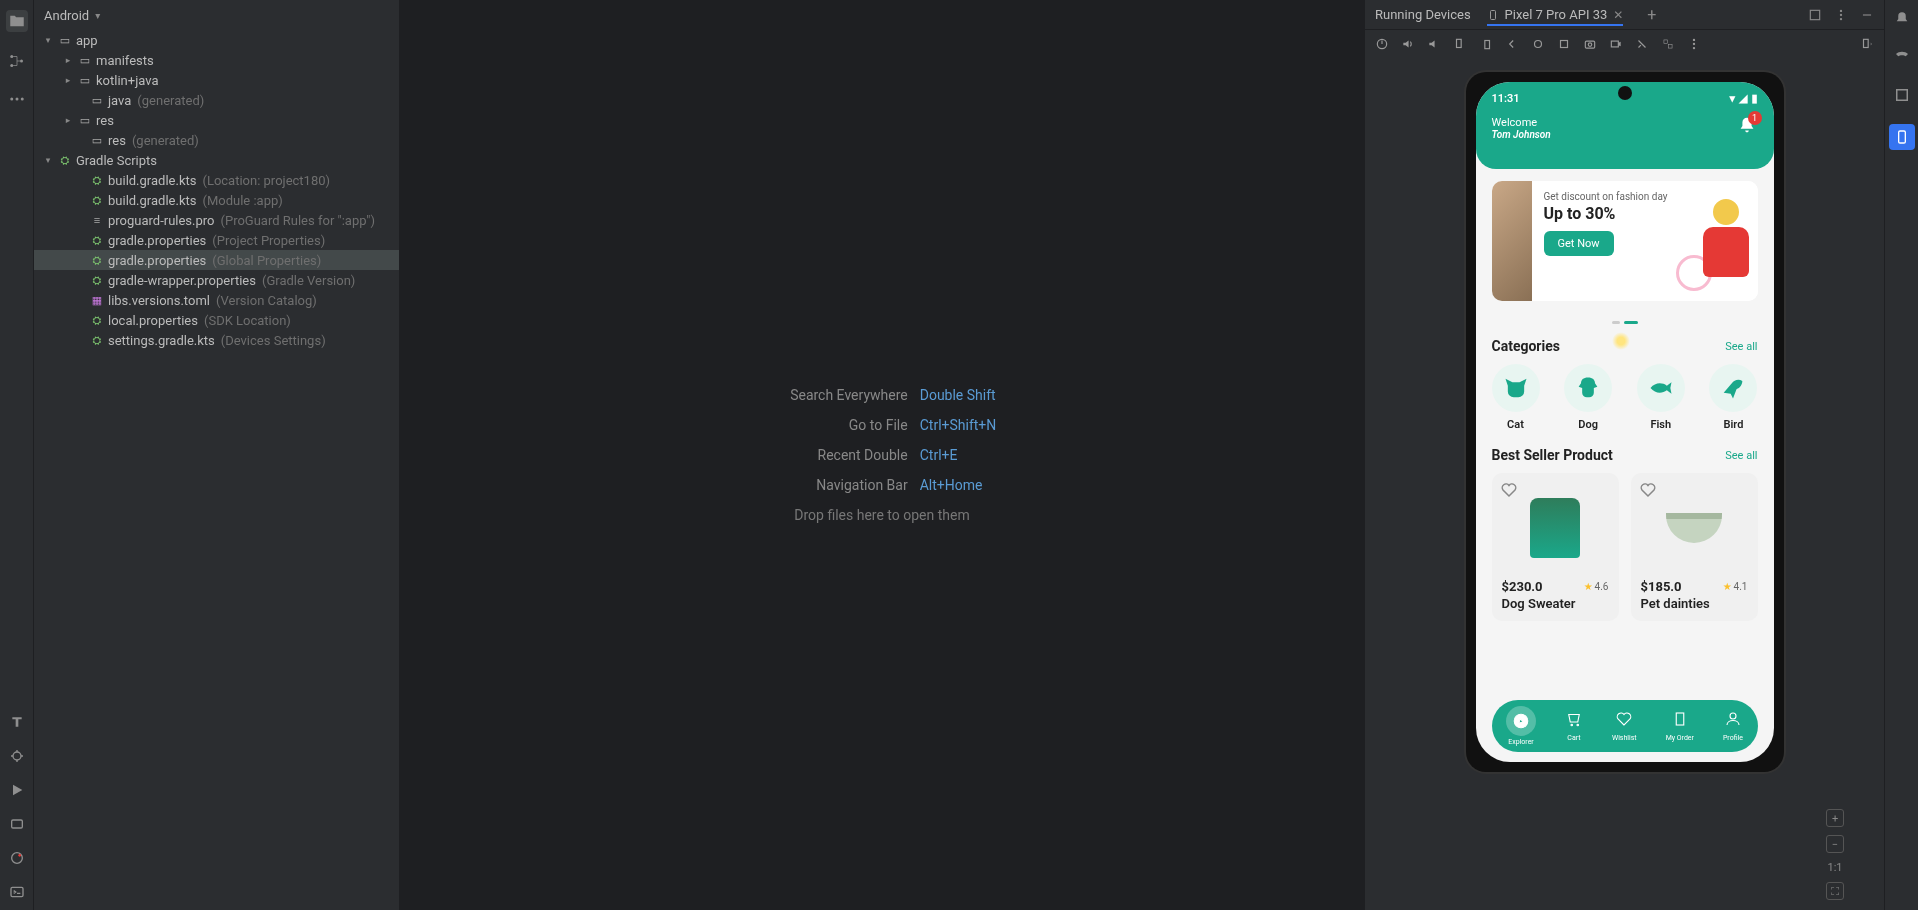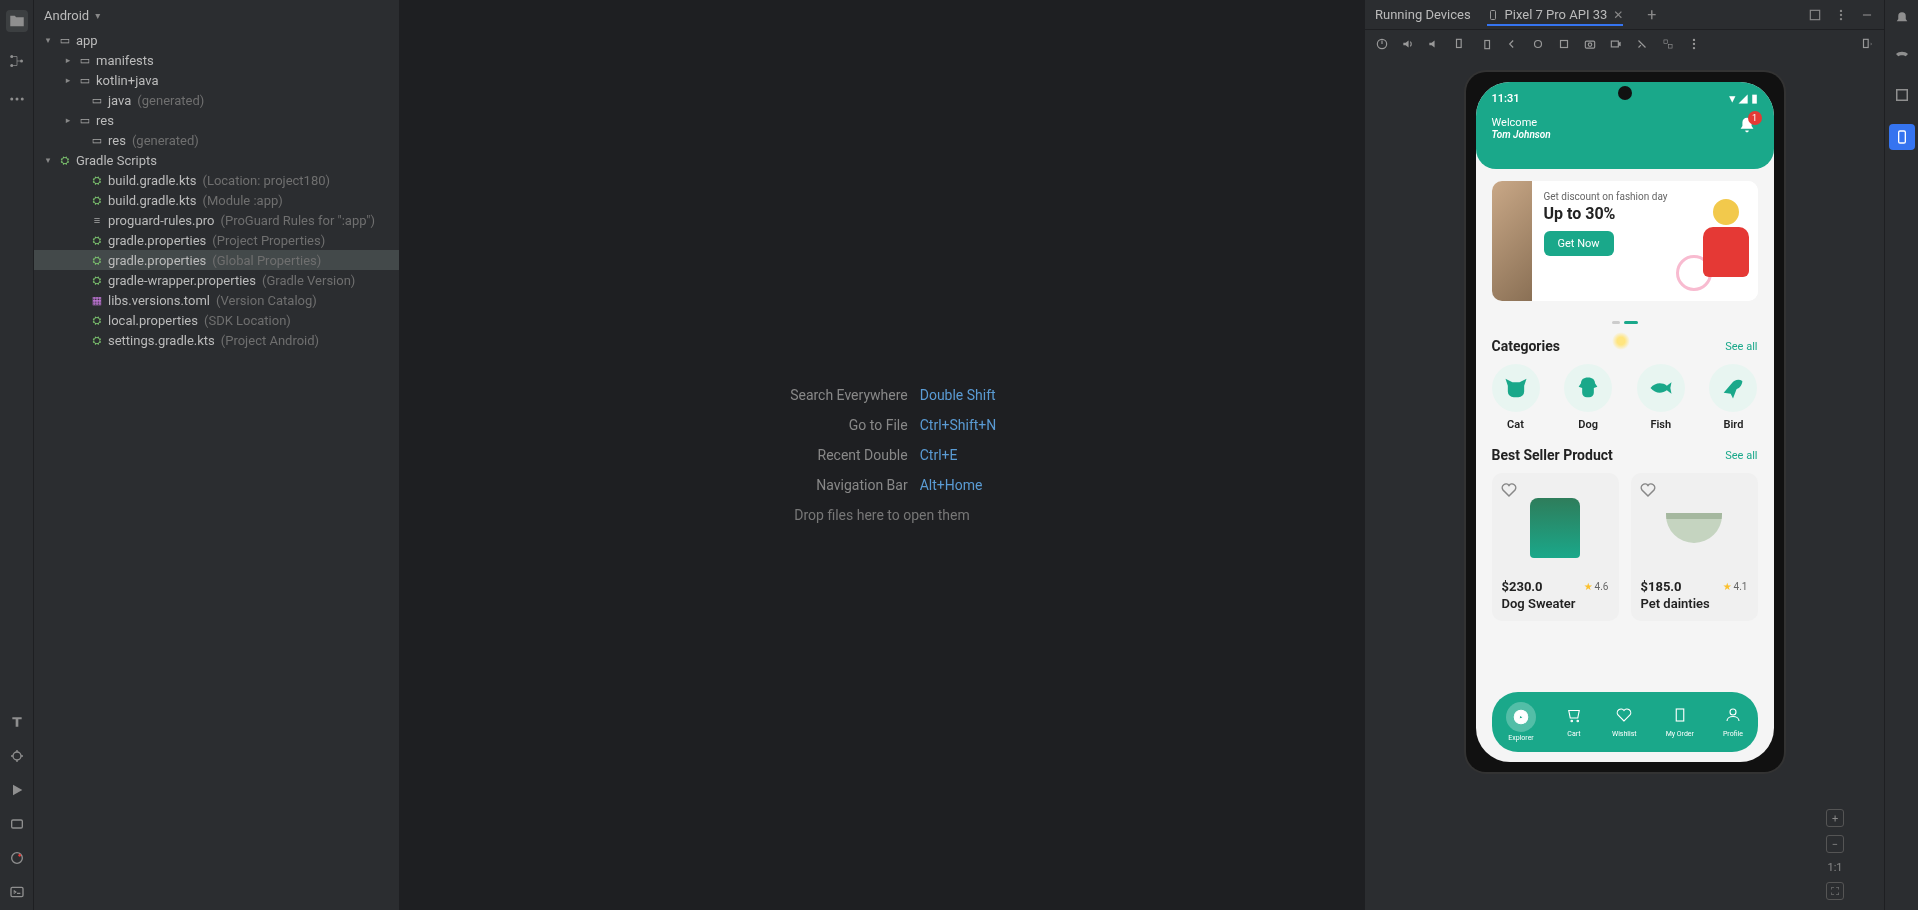--- a/index.html
+++ b/index.html
@@ -94,21 +94,21 @@
 .heart-icon { position: absolute; top: 8px; left: 8px; width: 18px; height: 18px; stroke: #888; fill: none; stroke-width: 2; }
 .product-img { height: 90px; display: flex; align-items: center; justify-content: center; }
 .product-img .sweater { width: 50px; height: 60px; background: linear-gradient(#2e7d5b, #1aa88a); border-radius: 8px 8px 4px 4px; position: relative; }
 .product-img .bowl { width: 56px; height: 30px; background: #c5d4c0; border-radius: 0 0 28px 28px; border-top: 6px solid #a5b89f; }
 .price-row { display: flex; justify-content: space-between; align-items: center; margin-top: 6px; }
 .price { font-size: 13px; font-weight: 700; color: #222; }
 .rating { font-size: 10px; color: #666; display: flex; align-items: center; gap: 2px; }
 .rating .star { color: #fbc02d; }
 .product-name { font-size: 13px; font-weight: 600; color: #222; margin-top: 2px; }
 
-.bottom-nav { position: absolute; bottom: 10px; left: 16px; right: 16px; height: 60px; background: #1aa88a; border-radius: 26px; display: flex; justify-content: space-around; align-items: center; }
+.bottom-nav { position: absolute; bottom: 10px; left: 16px; right: 16px; height: 52px; background: #1aa88a; border-radius: 26px; display: flex; justify-content: space-around; align-items: center; }
 .nav-item { text-align: center; color: #fff; }
 .nav-item svg { width: 18px; height: 18px; fill: none; stroke: #fff; stroke-width: 1.5; }
 .nav-item.active svg { fill: #fff; }
 .nav-item .nav-circle { width: 30px; height: 30px; border-radius: 50%; background: rgba(255,255,255,0.25); display: flex; align-items: center; justify-content: center; margin: 0 auto; }
 .nav-label { font-size: 7px; margin-top: 2px; }
 
 
 .right-rail { width: 34px; background: #2b2d30; border-left: 1px solid #1e1f22; display: flex; flex-direction: column; align-items: center; padding-top: 10px; gap: 20px; }
 .right-rail .icon { width: 18px; height: 18px; fill: #8f8f8f; cursor: pointer; }
 .right-rail .active-tool { background: #3574f0; border-radius: 4px; width: 26px; height: 26px; display: flex; align-items: center; justify-content: center; }
@@ -256,21 +256,21 @@
     <div class="tree-item" style="padding-left:40px">
         <span class="arrow"></span>
         <span class="ficon gradle-icon">⛭</span>
         <span class="name">local.properties</span>
         <span class="hint">(SDK Location)</span>
       </div>
     <div class="tree-item" style="padding-left:40px">
         <span class="arrow"></span>
         <span class="ficon gradle-icon">⛭</span>
         <span class="name">settings.gradle.kts</span>
-        <span class="hint">(Project Android)</span>
+        <span class="hint">(Devices Settings)</span>
       </div>
   </div>
 </div>
 
 <div class="center">
   <div class="hints">
     <div class="row">
         <span class="label">Search Everywhere</span>
         <span class="shortcut">Double Shift</span>
       </div>

